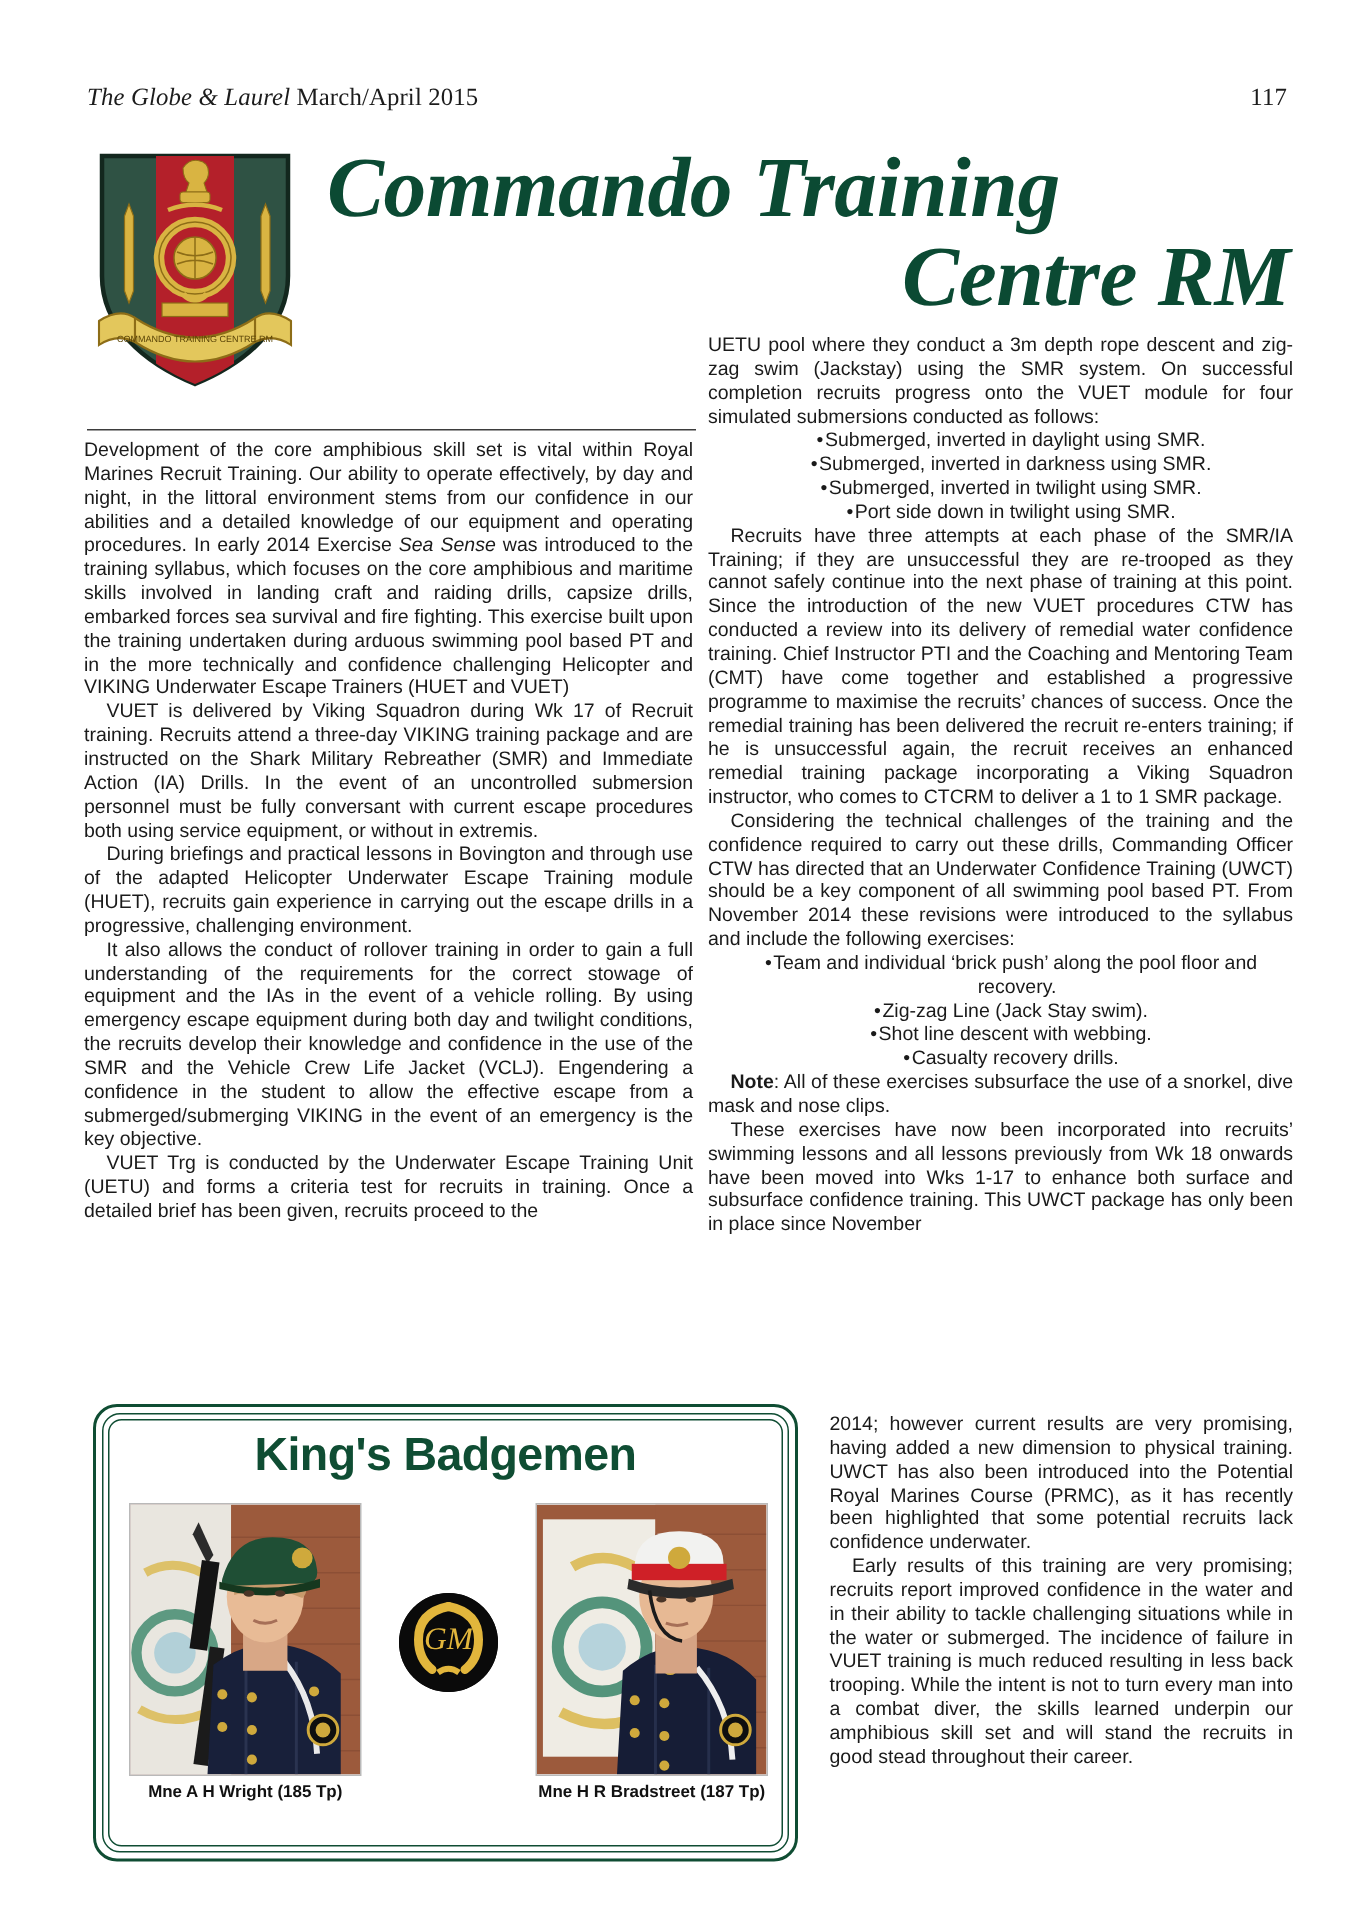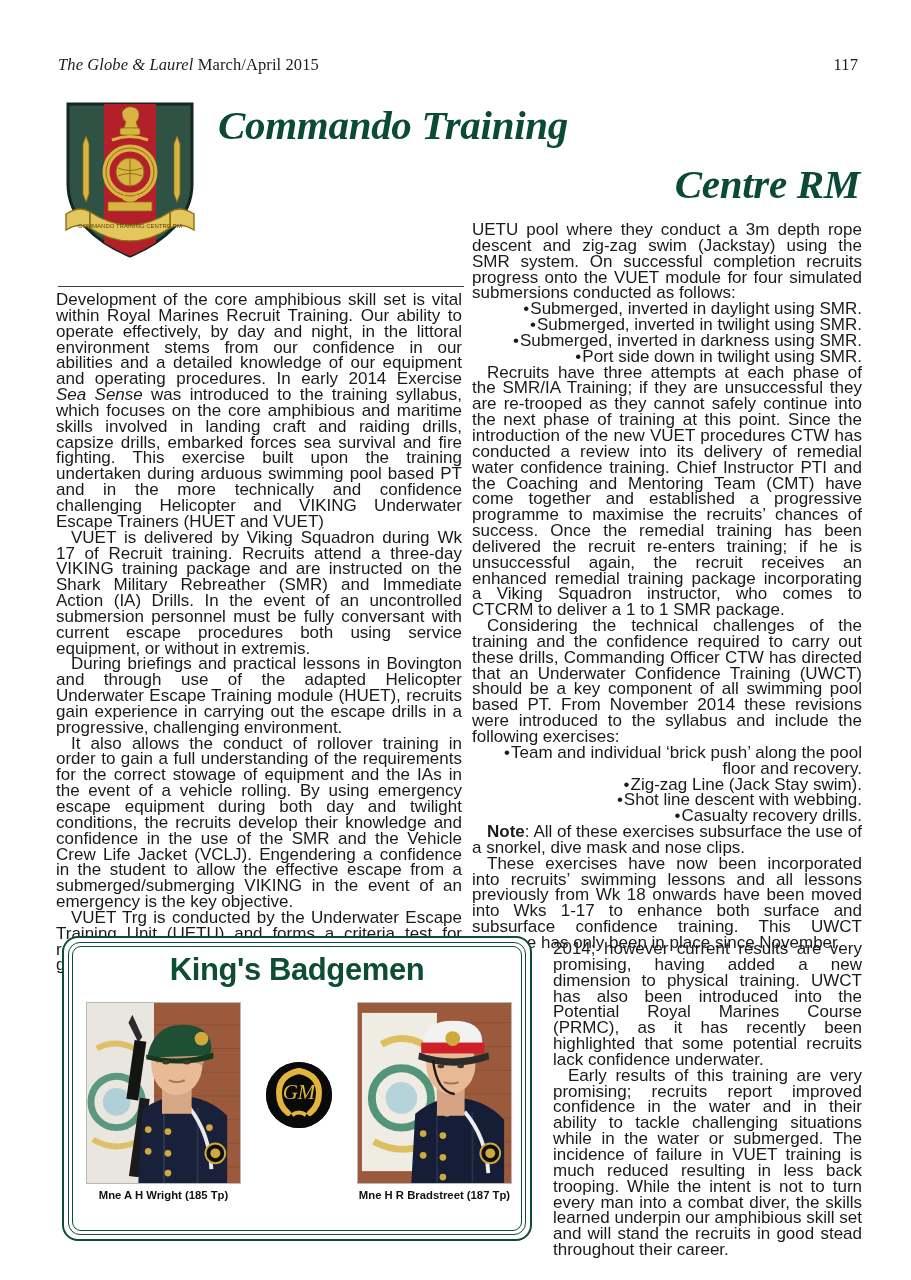--- a/index.html
+++ b/index.html
@@ -51,21 +51,21 @@
   
   .masthead-title {
     position: absolute;
     left: 200px;
     top: 96px;
     width: 660px;
     text-align: right;
     font-family: "Liberation Serif", serif;
     font-weight: bold;
     font-style: italic;
-    font-size: 41px;
+    font-size: 57px;
     line-height: 59px;
     color: #0b4a33;
     letter-spacing: -0.3px;
   }
   .masthead-title .l1 { display:block; text-align: left; padding-left: 18px;}
   .masthead-title .l2 { display:block; text-align: right; }
 
   
   .crest {
     position: absolute;
@@ -103,32 +103,32 @@
     left: 58px;
     top: 286px;
     width: 406px;
     height: 1px;
     background: #3d3d3d;
   }
 
   
   .col {
     position: absolute;
-    font-size: 17px;
+    font-size: 13px;
     line-height: 15.85px;
     color: #1a1a1a;
     text-align: justify;
     text-justify: inter-word;
   }
   .col p { margin: 0; }
   .col p.indent { text-indent: 15px; }
   .col .bullet {
     text-indent: 0;
     padding-left: 22px;
-    text-align: right;
+    text-align: center;
   }
   .col .bullet .dot { margin-left: -8px; margin-right: 1px; }
   .col em { font-style: italic; }
   .col strong { font-weight: bold; }
 
   #col-left {
     left: 56px;
     top: 292px;
     width: 406px;
   }
@@ -285,22 +285,22 @@
     <p><span>Development of the core amphibious skill set is vital within Royal Marines Recruit Training. Our ability to operate effectively, by day and night, in the littoral environment stems from our confidence in our abilities and a detailed knowledge of our equipment and operating procedures. In early 2014 Exercise <em>Sea Sense</em> was introduced to the training syllabus, which focuses on the core amphibious and maritime skills involved in landing craft and raiding drills, capsize drills, embarked forces sea survival and fire fighting. This exercise built upon the training undertaken during arduous swimming pool based PT and in the more technically and confidence challenging Helicopter and VIKING Underwater Escape Trainers (HUET and VUET)</span></p>
     <p class="indent"><span>VUET is delivered by Viking Squadron during Wk 17 of Recruit training. Recruits attend a three-day VIKING training package and are instructed on the Shark Military Rebreather (SMR) and Immediate Action (IA) Drills. In the event of an uncontrolled submersion personnel must be fully conversant with current escape procedures both using service equipment, or without in extremis.</span></p>
     <p class="indent"><span>During briefings and practical lessons in Bovington and through use of the adapted Helicopter Underwater Escape Training module (HUET), recruits gain experience in carrying out the escape drills in a progressive, challenging environment.</span></p>
     <p class="indent"><span>It also allows the conduct of rollover training in order to gain a full understanding of the requirements for the correct stowage of equipment and the IAs in the event of a vehicle rolling. By using emergency escape equipment during both day and twilight conditions, the recruits develop their knowledge and confidence in the use of the SMR and the Vehicle Crew Life Jacket (VCLJ). Engendering a confidence in the student to allow the effective escape from a submerged/submerging VIKING in the event of an emergency is the key objective.</span></p>
     <p class="indent"><span>VUET Trg is conducted by the Underwater Escape Training Unit (UETU) and forms a criteria test for recruits in training. Once a detailed brief has been given, recruits proceed to the</span></p>
   </div>
 
   <div class="col" id="col-right-top">
     <p><span>UETU pool where they conduct a 3m depth rope descent and zig-zag swim (Jackstay) using the SMR system. On successful completion recruits progress onto the VUET module for four simulated submersions conducted as follows:</span></p>
     <p class="bullet"><span class="dot">•</span><span>Submerged, inverted in daylight using SMR.</span></p>
+    <p class="bullet"><span class="dot">•</span><span>Submerged, inverted in darkness using SMR.</span></p>
     <p class="bullet"><span class="dot">•</span><span>Submerged, inverted in twilight using SMR.</span></p>
-    <p class="bullet"><span class="dot">•</span><span>Submerged, inverted in darkness using SMR.</span></p>
     <p class="bullet"><span class="dot">•</span><span>Port side down in twilight using SMR.</span></p>
     <p class="indent"><span>Recruits have three attempts at each phase of the SMR/IA Training; if they are unsuccessful they are re-trooped as they cannot safely continue into the next phase of training at this point. Since the introduction of the new VUET procedures CTW has conducted a review into its delivery of remedial water confidence training. Chief Instructor PTI and the Coaching and Mentoring Team (CMT) have come together and established a progressive programme to maximise the recruits’ chances of success. Once the remedial training has been delivered the recruit re-enters training; if he is unsuccessful again, the recruit receives an enhanced remedial training package incorporating a Viking Squadron instructor, who comes to CTCRM to deliver a 1 to 1 SMR package.</span></p>
     <p class="indent"><span>Considering the technical challenges of the training and the confidence required to carry out these drills, Commanding Officer CTW has directed that an Underwater Confidence Training (UWCT) should be a key component of all swimming pool based PT. From November 2014 these revisions were introduced to the syllabus and include the following exercises:</span></p>
     <p class="bullet"><span class="dot">•</span><span>Team and individual ‘brick push’ along the pool floor and recovery.</span></p>
     <p class="bullet"><span class="dot">•</span><span>Zig-zag Line (Jack Stay swim).</span></p>
     <p class="bullet"><span class="dot">•</span><span>Shot line descent with webbing.</span></p>
     <p class="bullet"><span class="dot">•</span><span>Casualty recovery drills.</span></p>
     <p class="indent"><strong>Note</strong><span>: All of these exercises subsurface the use of a snorkel, dive mask and nose clips.</span></p>
     <p class="indent"><span>These exercises have now been incorporated into recruits’ swimming lessons and all lessons previously from Wk 18 onwards have been moved into Wks 1-17 to enhance both surface and subsurface confidence training. This UWCT package has only been in place since November</span></p>
   </div>

